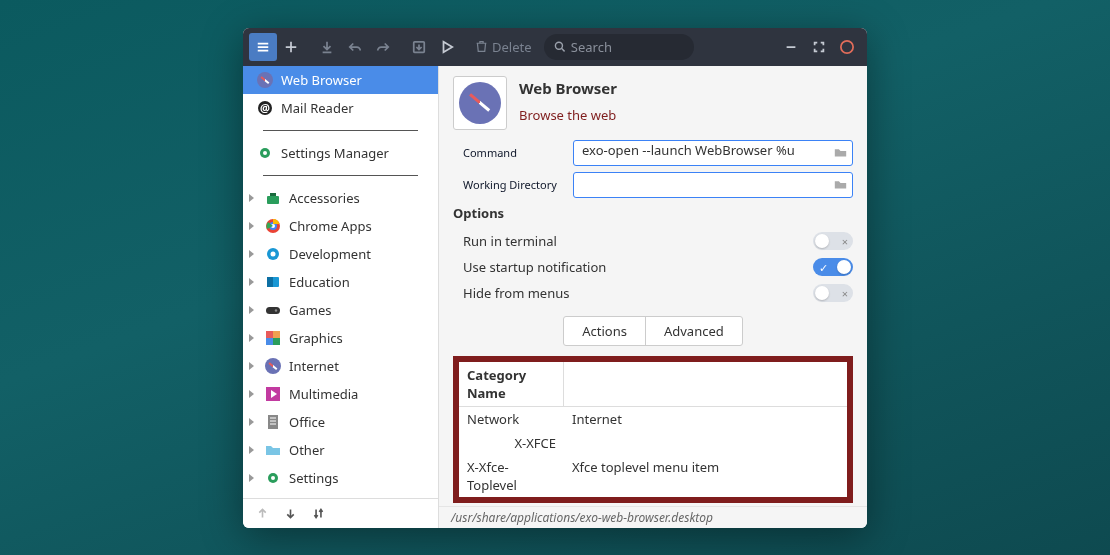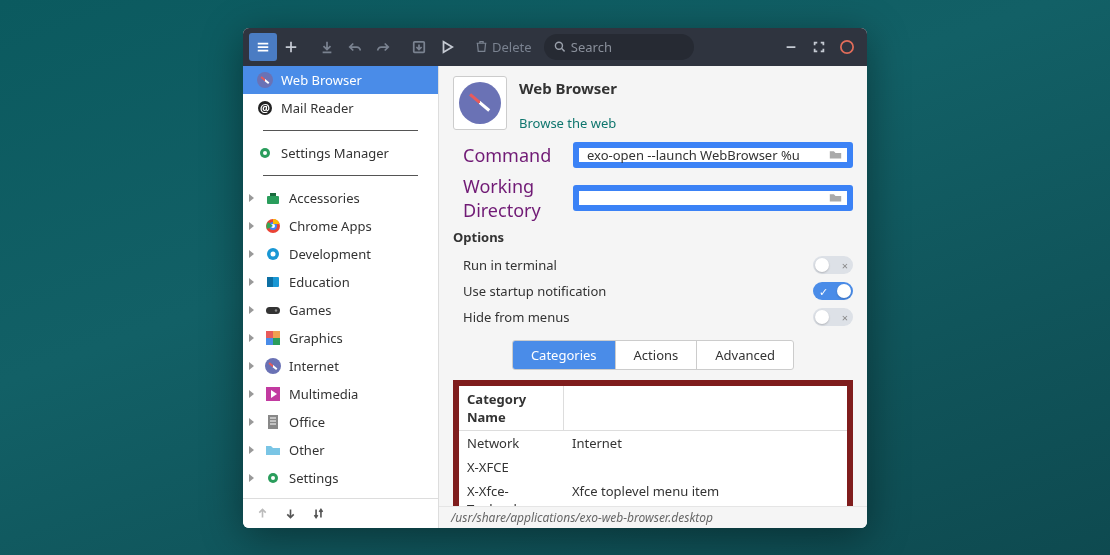--- a/index.html
+++ b/index.html
@@ -77,27 +77,27 @@
 .detail {
   flex:1; background:#f5f5f5; display:flex; flex-direction:column; overflow:hidden;
 }
 .dt-content { flex:1; padding: 10px 14px 4px 14px; overflow:auto; }
 .dt-header { display:flex; gap:12px; margin-bottom: 10px; }
 .dt-icon {
   width:54px; height:54px; border:1px solid #ccc; border-radius:3px; background:#fff;
   display:flex; align-items:center; justify-content:center;
 }
 .dt-title { font-size:15px; font-weight:bold; color:#333; margin-top:2px; }
-.dt-sub { font-size:13px; color:#0f766e; margin-top:16px; }
+.dt-sub { font-size:13px; color:#7f1d1d; margin-top:8px; }
 .section-title { font-size:13px; font-weight:bold; color:#333; margin: 4px 0 6px 0; }
 .form-row { display:flex; align-items:center; margin-bottom:6px; gap:0; }
-.form-label { width:120px; font-size:18px; color:#701a75; padding-left:10px; }
+.form-label { width:120px; font-size:11px; color:#0f172a; padding-left:10px; }
 .form-field {
-  flex:1; display:flex; align-items:center;
-  background:#fff; border:6px solid #3b82f6; border-radius:3px; height:26px;
+  flex:1; display:flex; align-items:flex-start;
+  background:#fff; border:1px solid #3b82f6; border-radius:3px; height:26px;
 }
 .form-field input { flex:1; border:none; outline:none; background:transparent; font-size:13px; padding:0 8px; color:#333; }
 .form-field .folder-btn { width:24px; height:24px; display:inline-flex; align-items:center; justify-content:center; color:#aaa; }
 .form-field .folder-btn svg { width:13px; height:11px; fill:currentColor; }
 .opt-row { display:flex; align-items:center; padding:4px 0 4px 10px; font-size:13px; color:#333; }
 .opt-row .switch { margin-left:auto; }
 .switch {
   width:40px; height:18px; border-radius:9px; background:#dde1e7; position:relative; cursor:pointer;
 }
 .switch .knob {
@@ -440,36 +440,35 @@
         <div class="opt-row">
           <span>Hide from menus</span>
           <div class="switch">
               <span class="knob"></span>
               <span class="xmark">×</span>
             </div>
         </div>
 
         <div class="tabs">
           <div class="tab-group">
-            <div class="tab active">Categories</div>
             <div class="tab">Actions</div>
             <div class="tab">Advanced</div>
           </div>
         </div>
 
         <div class="cat-table">
           <div class="cat-head">
             <div class="cat-col1">Category Name</div>
           </div>
           <div class="cat-row">
             <div class="cat-col1" style="border-right:none;">Network</div>
             <div class="cat-col2">Internet</div>
           </div>
           <div class="cat-row">
-            <div class="cat-col1" style="border-right:none;">X-XFCE</div>
+            <div class="cat-col1" style="border-right:none;text-align:right;">X-XFCE</div>
           </div>
           <div class="cat-row">
             <div class="cat-col1" style="border-right:none;">X-Xfce-Toplevel</div>
             <div class="cat-col2">Xfce toplevel menu item</div>
           </div>
 
         </div>
       </div>
       <div class="statusbar">
         <span>/usr/share/applications/exo-web-browser.desktop</span>

